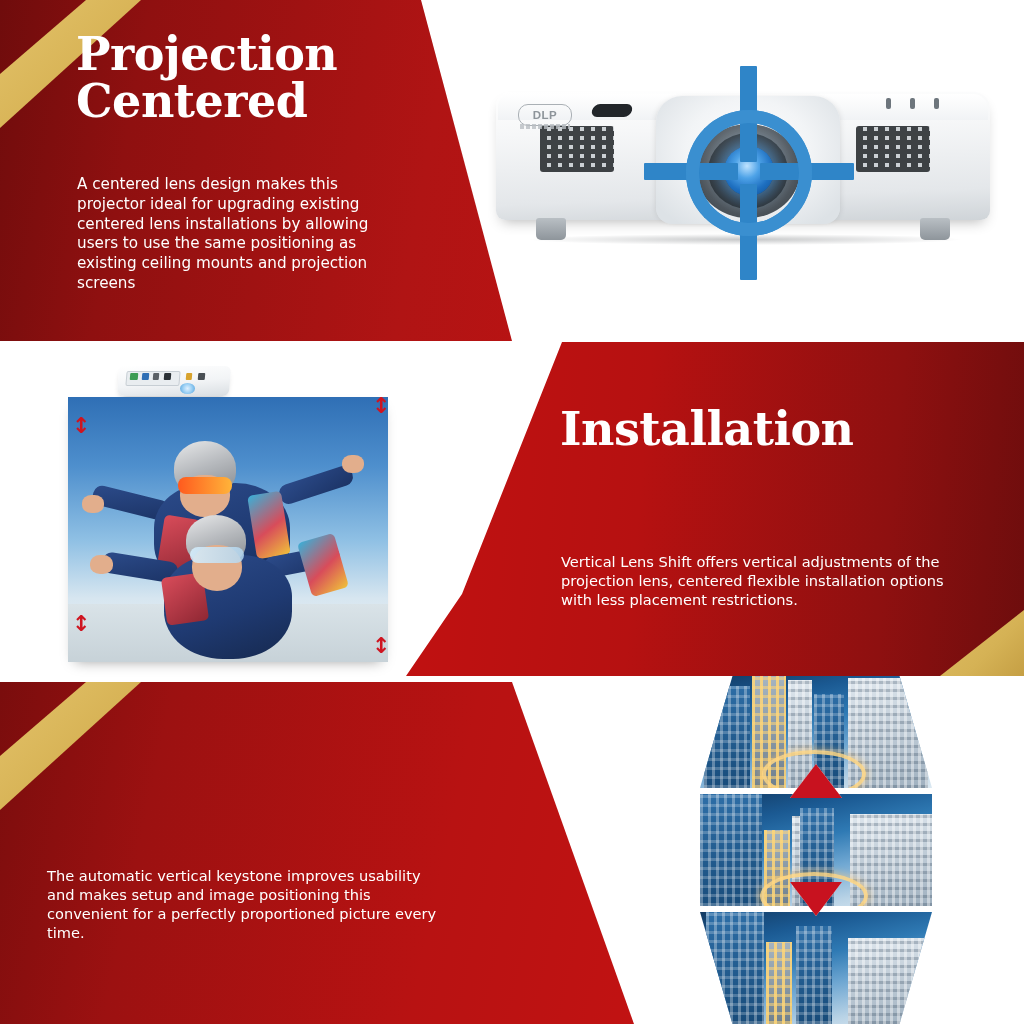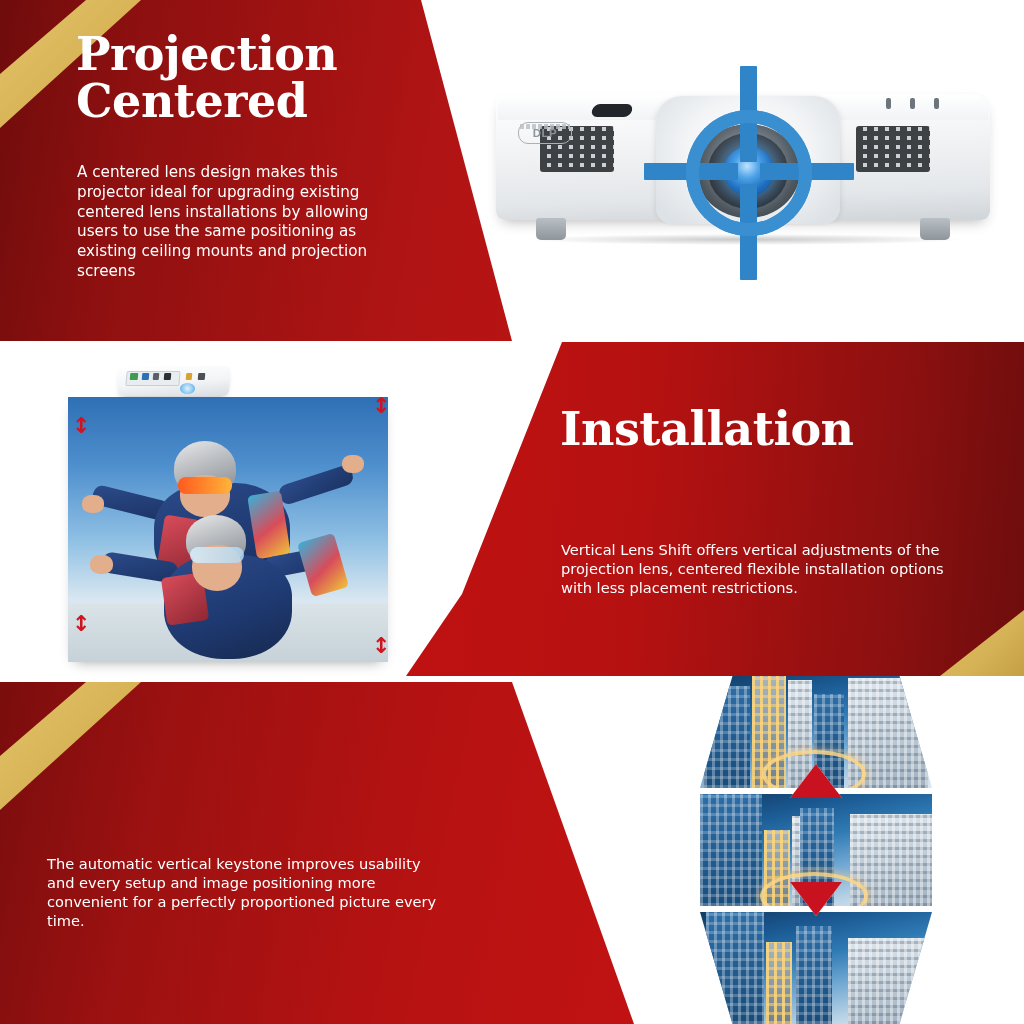--- a/index.html
+++ b/index.html
@@ -13,20 +13,21 @@
   .shape{position:absolute;}
   .txt{position:absolute;color:#ffffff;}
   .title{
     font-family:"DejaVu Serif",serif;font-weight:700;
     line-height:1.02;letter-spacing:-0.5px;
     text-rendering:optimizeLegibility;
   }
   .body-copy{
     font-family:"DejaVu Sans",sans-serif;font-weight:400;
     line-height:1.30;
+    margin-top:12px;
   }
 
   
   #panel1-red{
     left:0;top:0;width:1024px;height:341px;
     background:linear-gradient(100deg,#6f0c0c 0%,#8f1010 14%,#b01414 42%,#c21212 70%,#bb1111 100%);
     clip-path:polygon(0 0,421px 0,512px 341px,0 341px);
   }
   #panel1-gold{
     left:0;top:0;width:170px;height:130px;
@@ -82,21 +83,21 @@
   .pj-vent.r{left:360px;}
   .pj-slot{
     position:absolute;left:96px;top:26px;width:40px;height:13px;
     background:#22262a;border-radius:7px;transform:skewX(-14deg);
   }
   .pj-dlp{
     position:absolute;left:22px;top:26px;width:52px;height:20px;
     border:1.4px solid #aab0b5;border-radius:10px;
     color:#8d949a;font-size:11.5px;font-weight:700;
     font-family:"Liberation Sans",sans-serif;
-    display:flex;align-items:center;justify-content:center;letter-spacing:.5px;margin-top:18px;
+    display:flex;align-items:center;justify-content:center;letter-spacing:.5px;
   }
   .pj-dlpsub{
     position:absolute;left:24px;top:46px;width:50px;height:5px;
     background:repeating-linear-gradient(90deg,#b9bec3 0 4px,transparent 4px 6px);
     opacity:.8;
   }
   .pj-led{position:absolute;top:20px;width:5px;height:11px;background:#6d757c;border-radius:2px;}
   .pj-foot{
     position:absolute;top:140px;width:30px;height:22px;
     background:linear-gradient(180deg,#b9bfc4,#8e959b);border-radius:3px 3px 5px 5px;
@@ -315,21 +316,21 @@
   </div>
 
   <div class="scr-arrow" style="left:72px;top:420px;">↕</div>
   <div class="scr-arrow" style="left:372px;top:400px;">↕</div>
   <div class="scr-arrow" style="left:72px;top:618px;">↕</div>
   <div class="scr-arrow" style="left:372px;top:640px;">↕</div>
 
   <div class="shape" id="panel3-red"></div>
   <div class="shape" id="panel3-gold"></div>
 
-  <div class="txt body-copy" id="p3-body">The automatic vertical keystone improves usability and every setup and image positioning more convenient for a perfectly proportioned picture every time.</div>
+  <div class="txt body-copy" id="p3-body">The automatic vertical keystone improves usability and makes setup and image positioning this convenient for a perfectly proportioned picture every time.</div>
 
   <div class="shape" id="keystack">
 
     <div class="city" style="top:0;height:112px;clip-path:polygon(14% 0,86% 0,100% 100%,0 100%);">
       <div class="bld glass" style="left:4px;top:10px;width:46px;height:102px;"></div>
       <div class="bld lit" style="left:52px;top:0px;width:34px;height:112px;"></div>
       <div class="bld pale" style="left:88px;top:4px;width:24px;height:108px;"></div>
       <div class="bld glass" style="left:114px;top:18px;width:30px;height:94px;"></div>
       <div class="bld pale" style="left:148px;top:2px;width:80px;height:110px;"></div>
       <div class="road" style="left:62px;top:74px;width:96px;height:40px;"></div>

